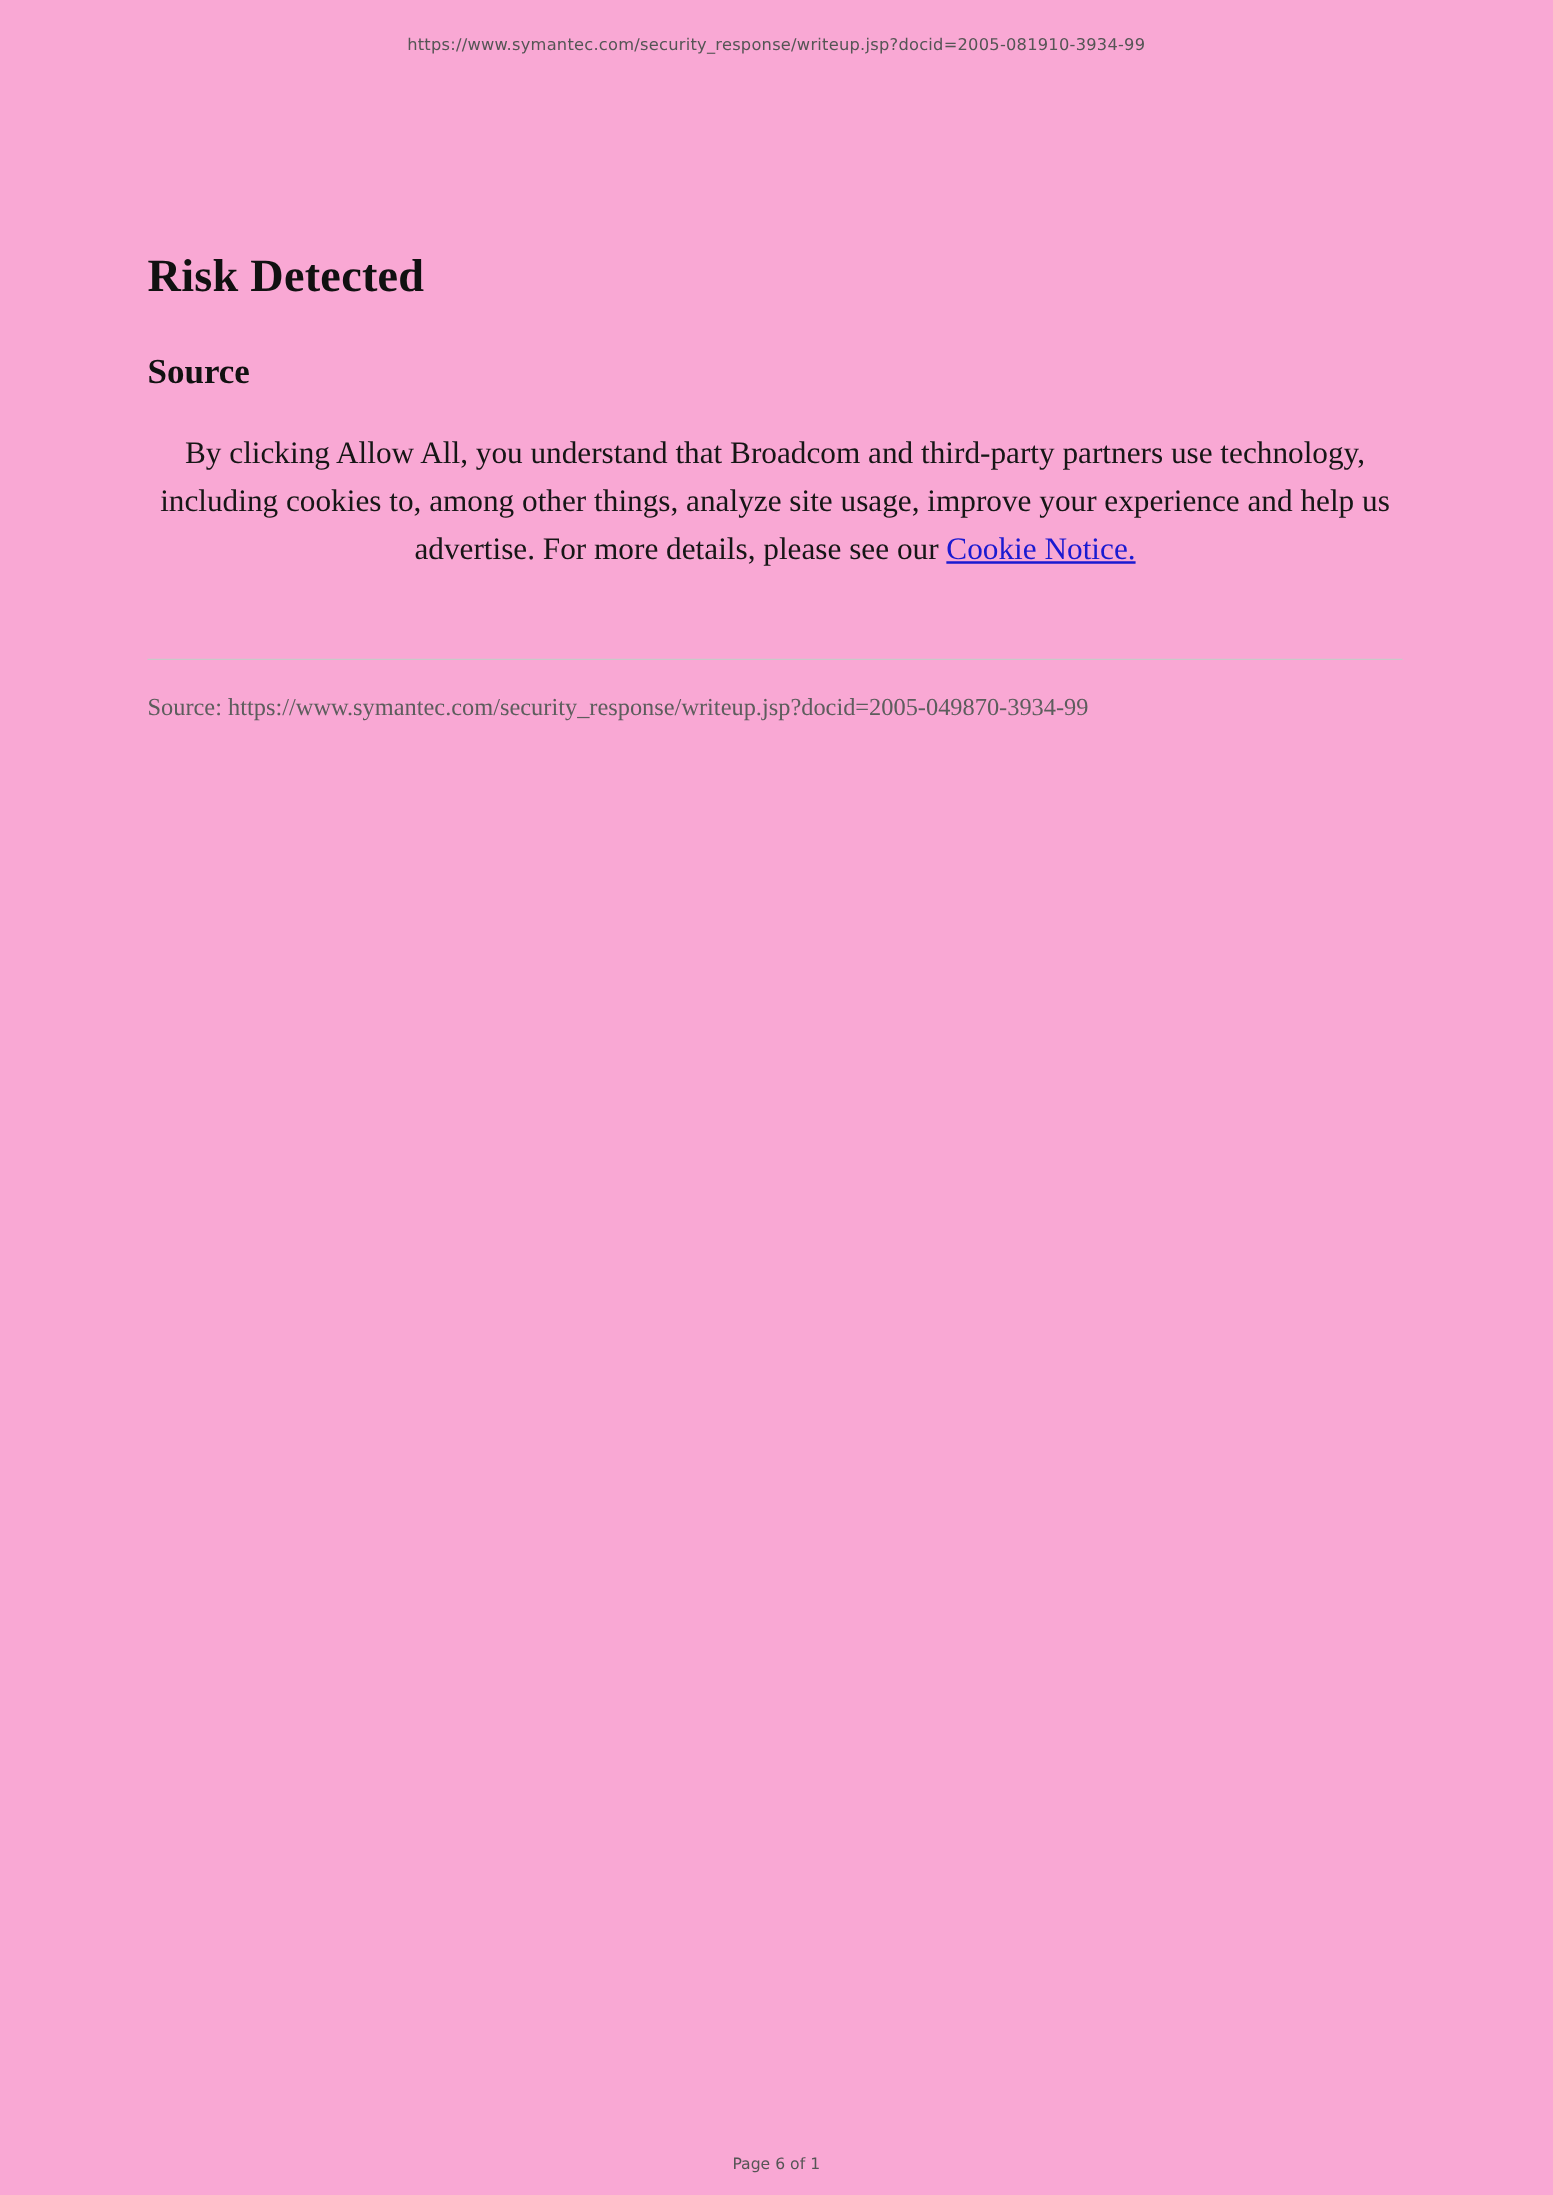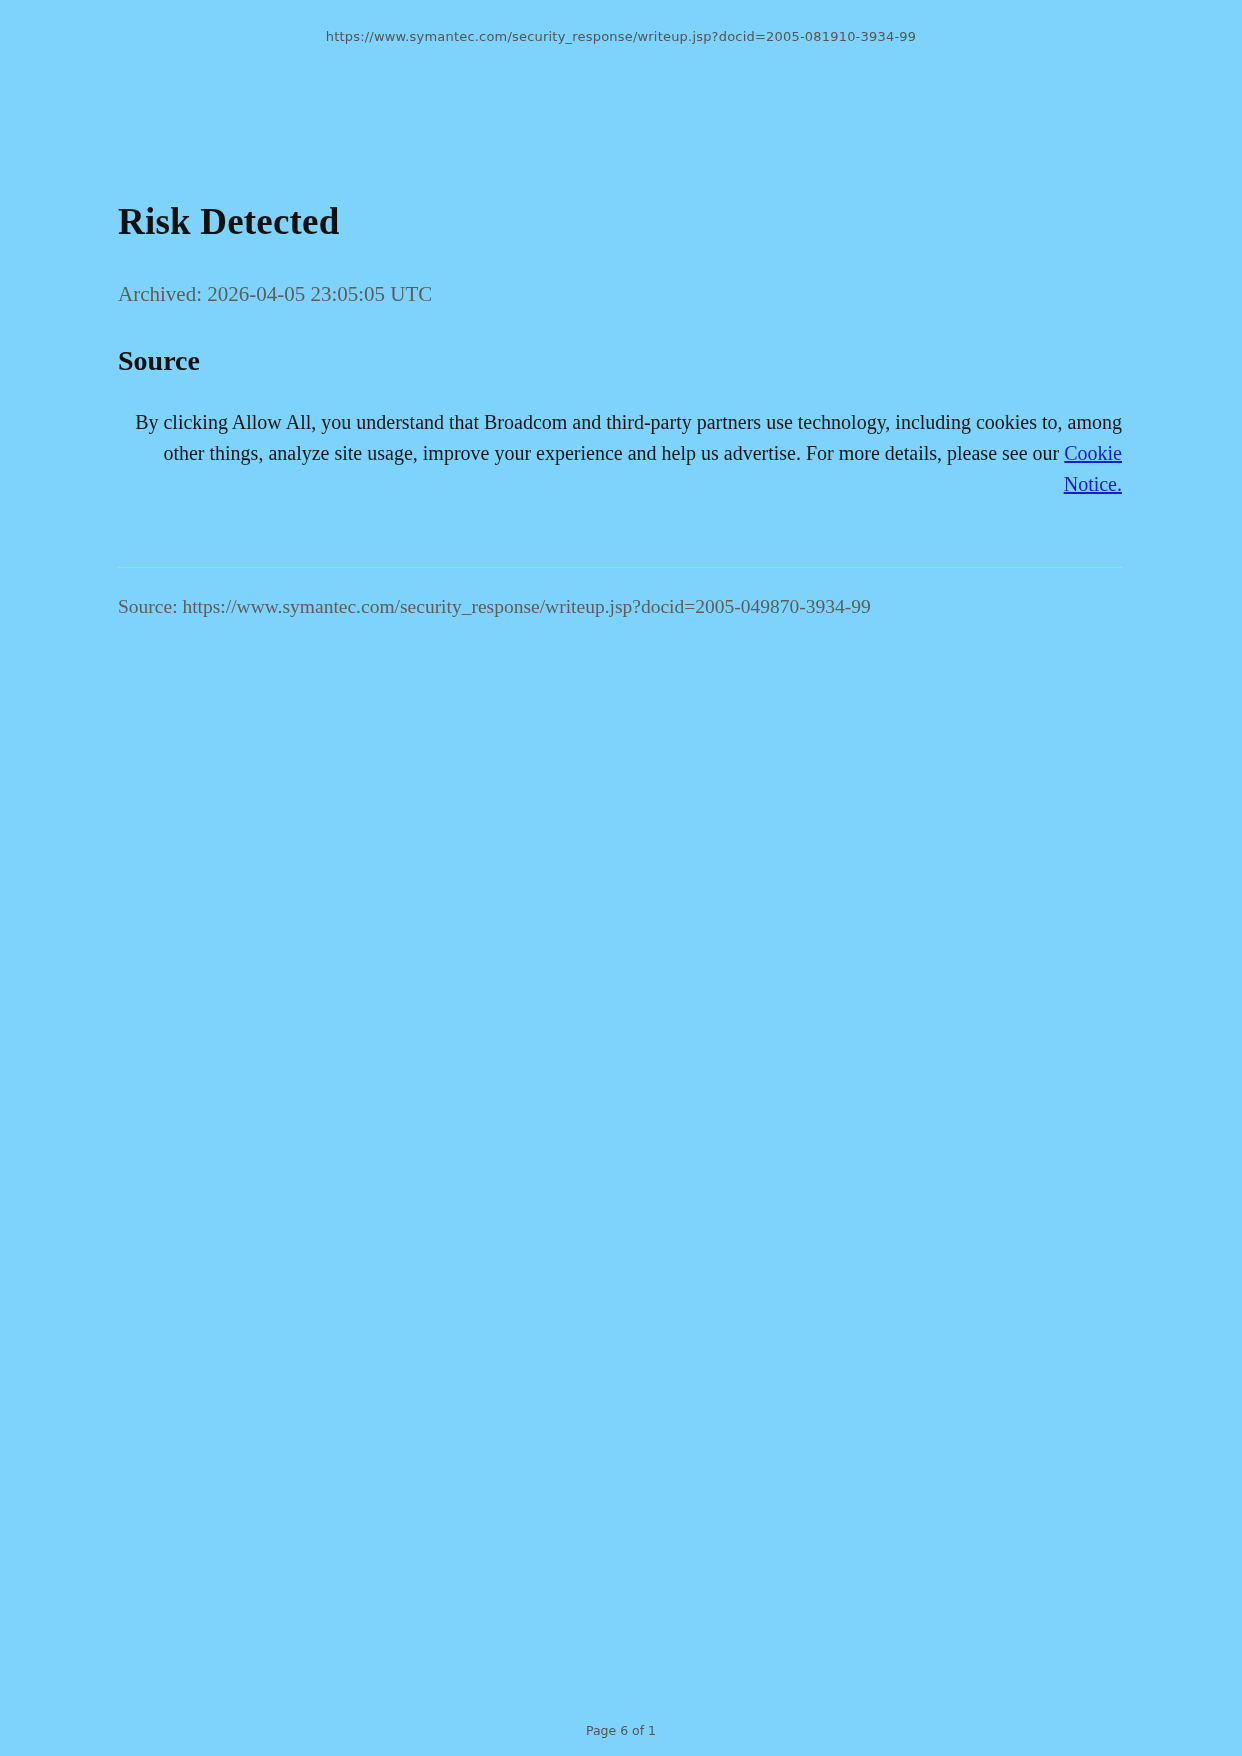--- a/index.html
+++ b/index.html
@@ -11,21 +11,21 @@
     width: 1242px;
     height: 1756px;
     position: relative;
     font-family: "Liberation Serif", serif;
     color: #000000;
     overflow: hidden;
   }
   .page {
     position: absolute;
     inset: 0;
-    background: #7dd3fc;
+    background: #f9a8d4;
   }
   .header-url {
     position: absolute;
     top: 29px;
     left: 0;
     width: 100%;
     text-align: center;
     font-family: "DejaVu Sans", sans-serif;
     font-size: 13px;
     color: #555555;
@@ -54,25 +54,25 @@
   }
   h2.section-title {
     font-size: 28px;
     font-weight: bold;
     margin: 38px 0 0 0;
     color: #111111;
     font-family: "Liberation Serif", serif;
   }
   p.body-text {
     margin: 30px 0 0 0;
-    font-size: 20px;
+    font-size: 25px;
     line-height: 1.53;
     color: #161616;
     font-family: "Liberation Serif", serif;
-    text-align: right;
+    text-align: center;
   }
   a.cookie-link {
     color: #1a1ad1;
     text-decoration: underline;
   }
   hr.rule {
     border: none;
     border-top: 1px solid #c9c9c9;
     margin: 68px 0 0 0;
     width: 100%;
@@ -98,21 +98,20 @@
 <body>
 
 <div class="page">
 
   <div class="header-url">https://www.symantec.com/security_response/writeup.jsp?docid=2005-081910-3934-99</div>
 
   <div class="content">
 
     <h1 class="doc-title">Risk Detected</h1>
 
-    <div class="archived">Archived: 2026-04-05 23:05:05 UTC</div>
 
     <h2 class="section-title">Source</h2>
 
     <p class="body-text"><span>By clicking Allow All, you understand that Broadcom and third-party partners use technology, including cookies to, among other things, analyze site usage, improve your experience and help us advertise. For more details, please see our </span><a class="cookie-link" href="#">Cookie Notice.</a></p>
 
     <hr class="rule">
 
     <div class="source">Source: https://www.symantec.com/security_response/writeup.jsp?docid=2005-049870-3934-99</div>
 
   </div>

